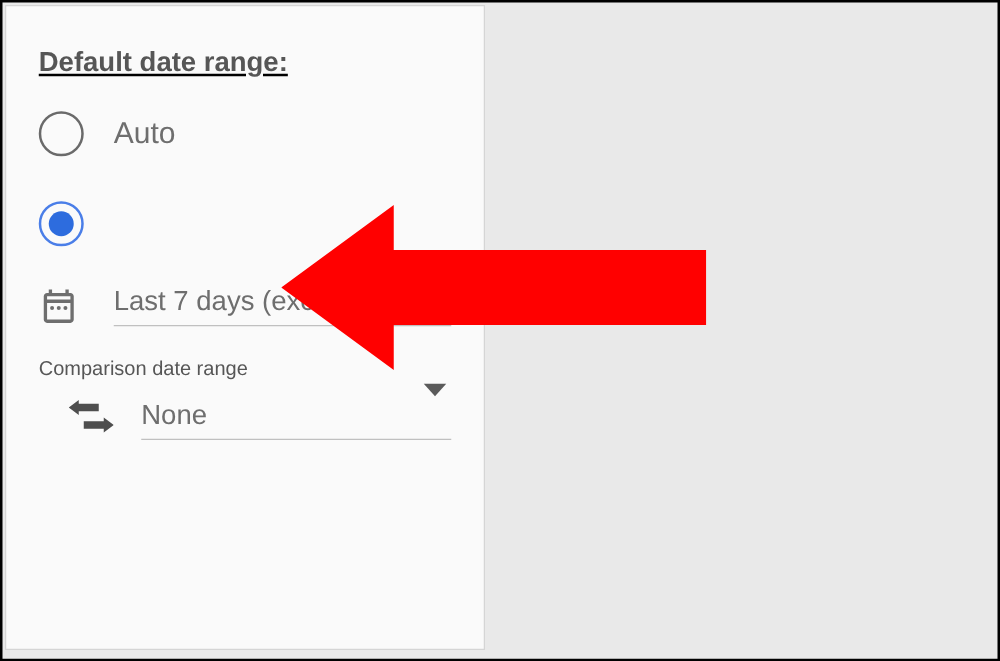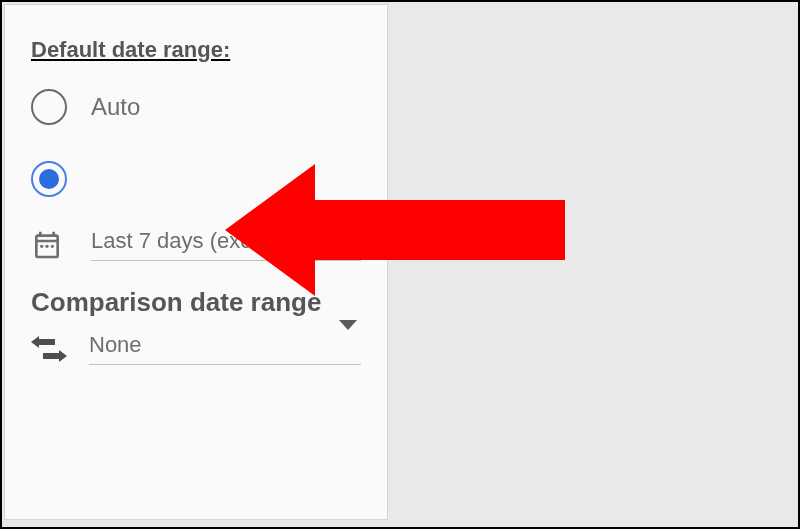--- a/index.html
+++ b/index.html
@@ -89,29 +89,30 @@
     .date-field {
       font-size: 22px;
       color: #6e6e6e;
       border-bottom: 1px solid #c0c0c0;
       padding-bottom: 6px;
       width: 270px;
       white-space: nowrap;
       overflow: hidden;
     }
     .subsection-title {
-      font-size: 26px;
+      font-size: 16px;
       color: #565656;
-      font-weight: bold;
+      font-weight: normal;
       padding: 22px 12px 10px 26px;
     }
     .comparison-row {
       display: flex;
-      align-items: center;
+      align-items: flex-start;
       padding: 4px 26px 0 26px;
+      margin-left: 24px;
     }
     .swap-icon {
       width: 36px;
       height: 28px;
       margin-right: 22px;
       flex-shrink: 0;
     }
     .dropdown-field {
       position: relative;
       width: 276px;

